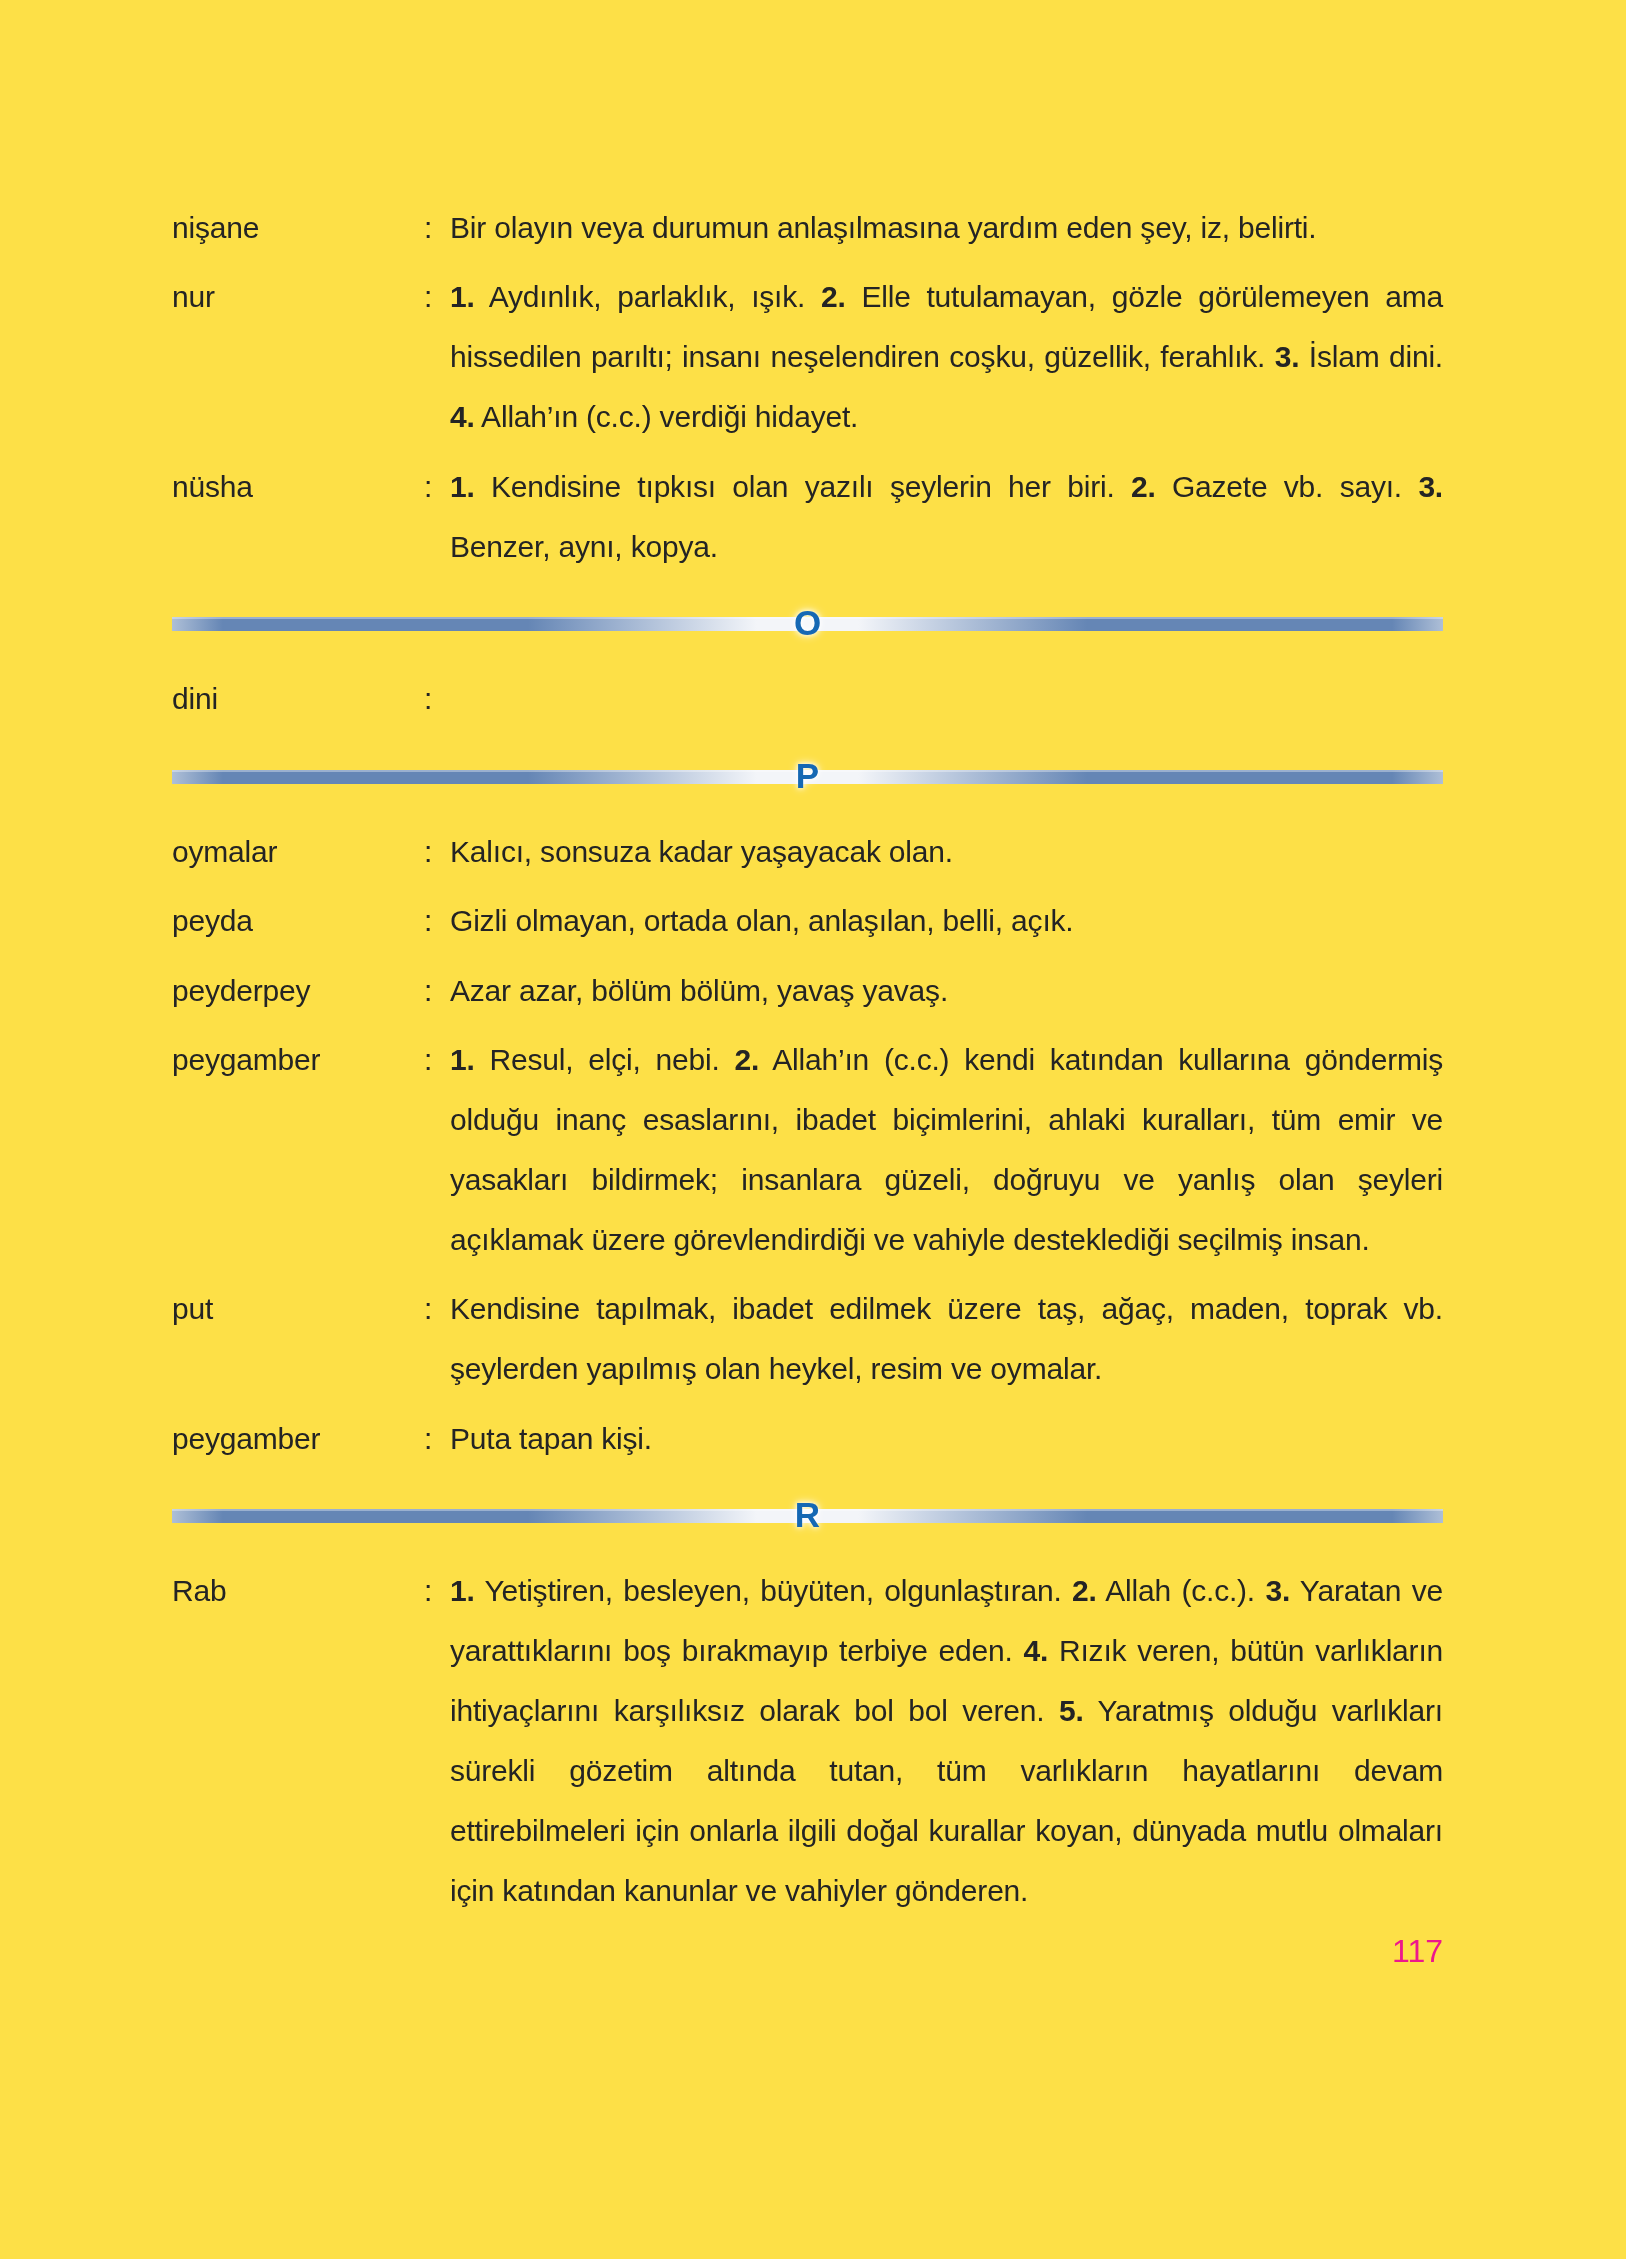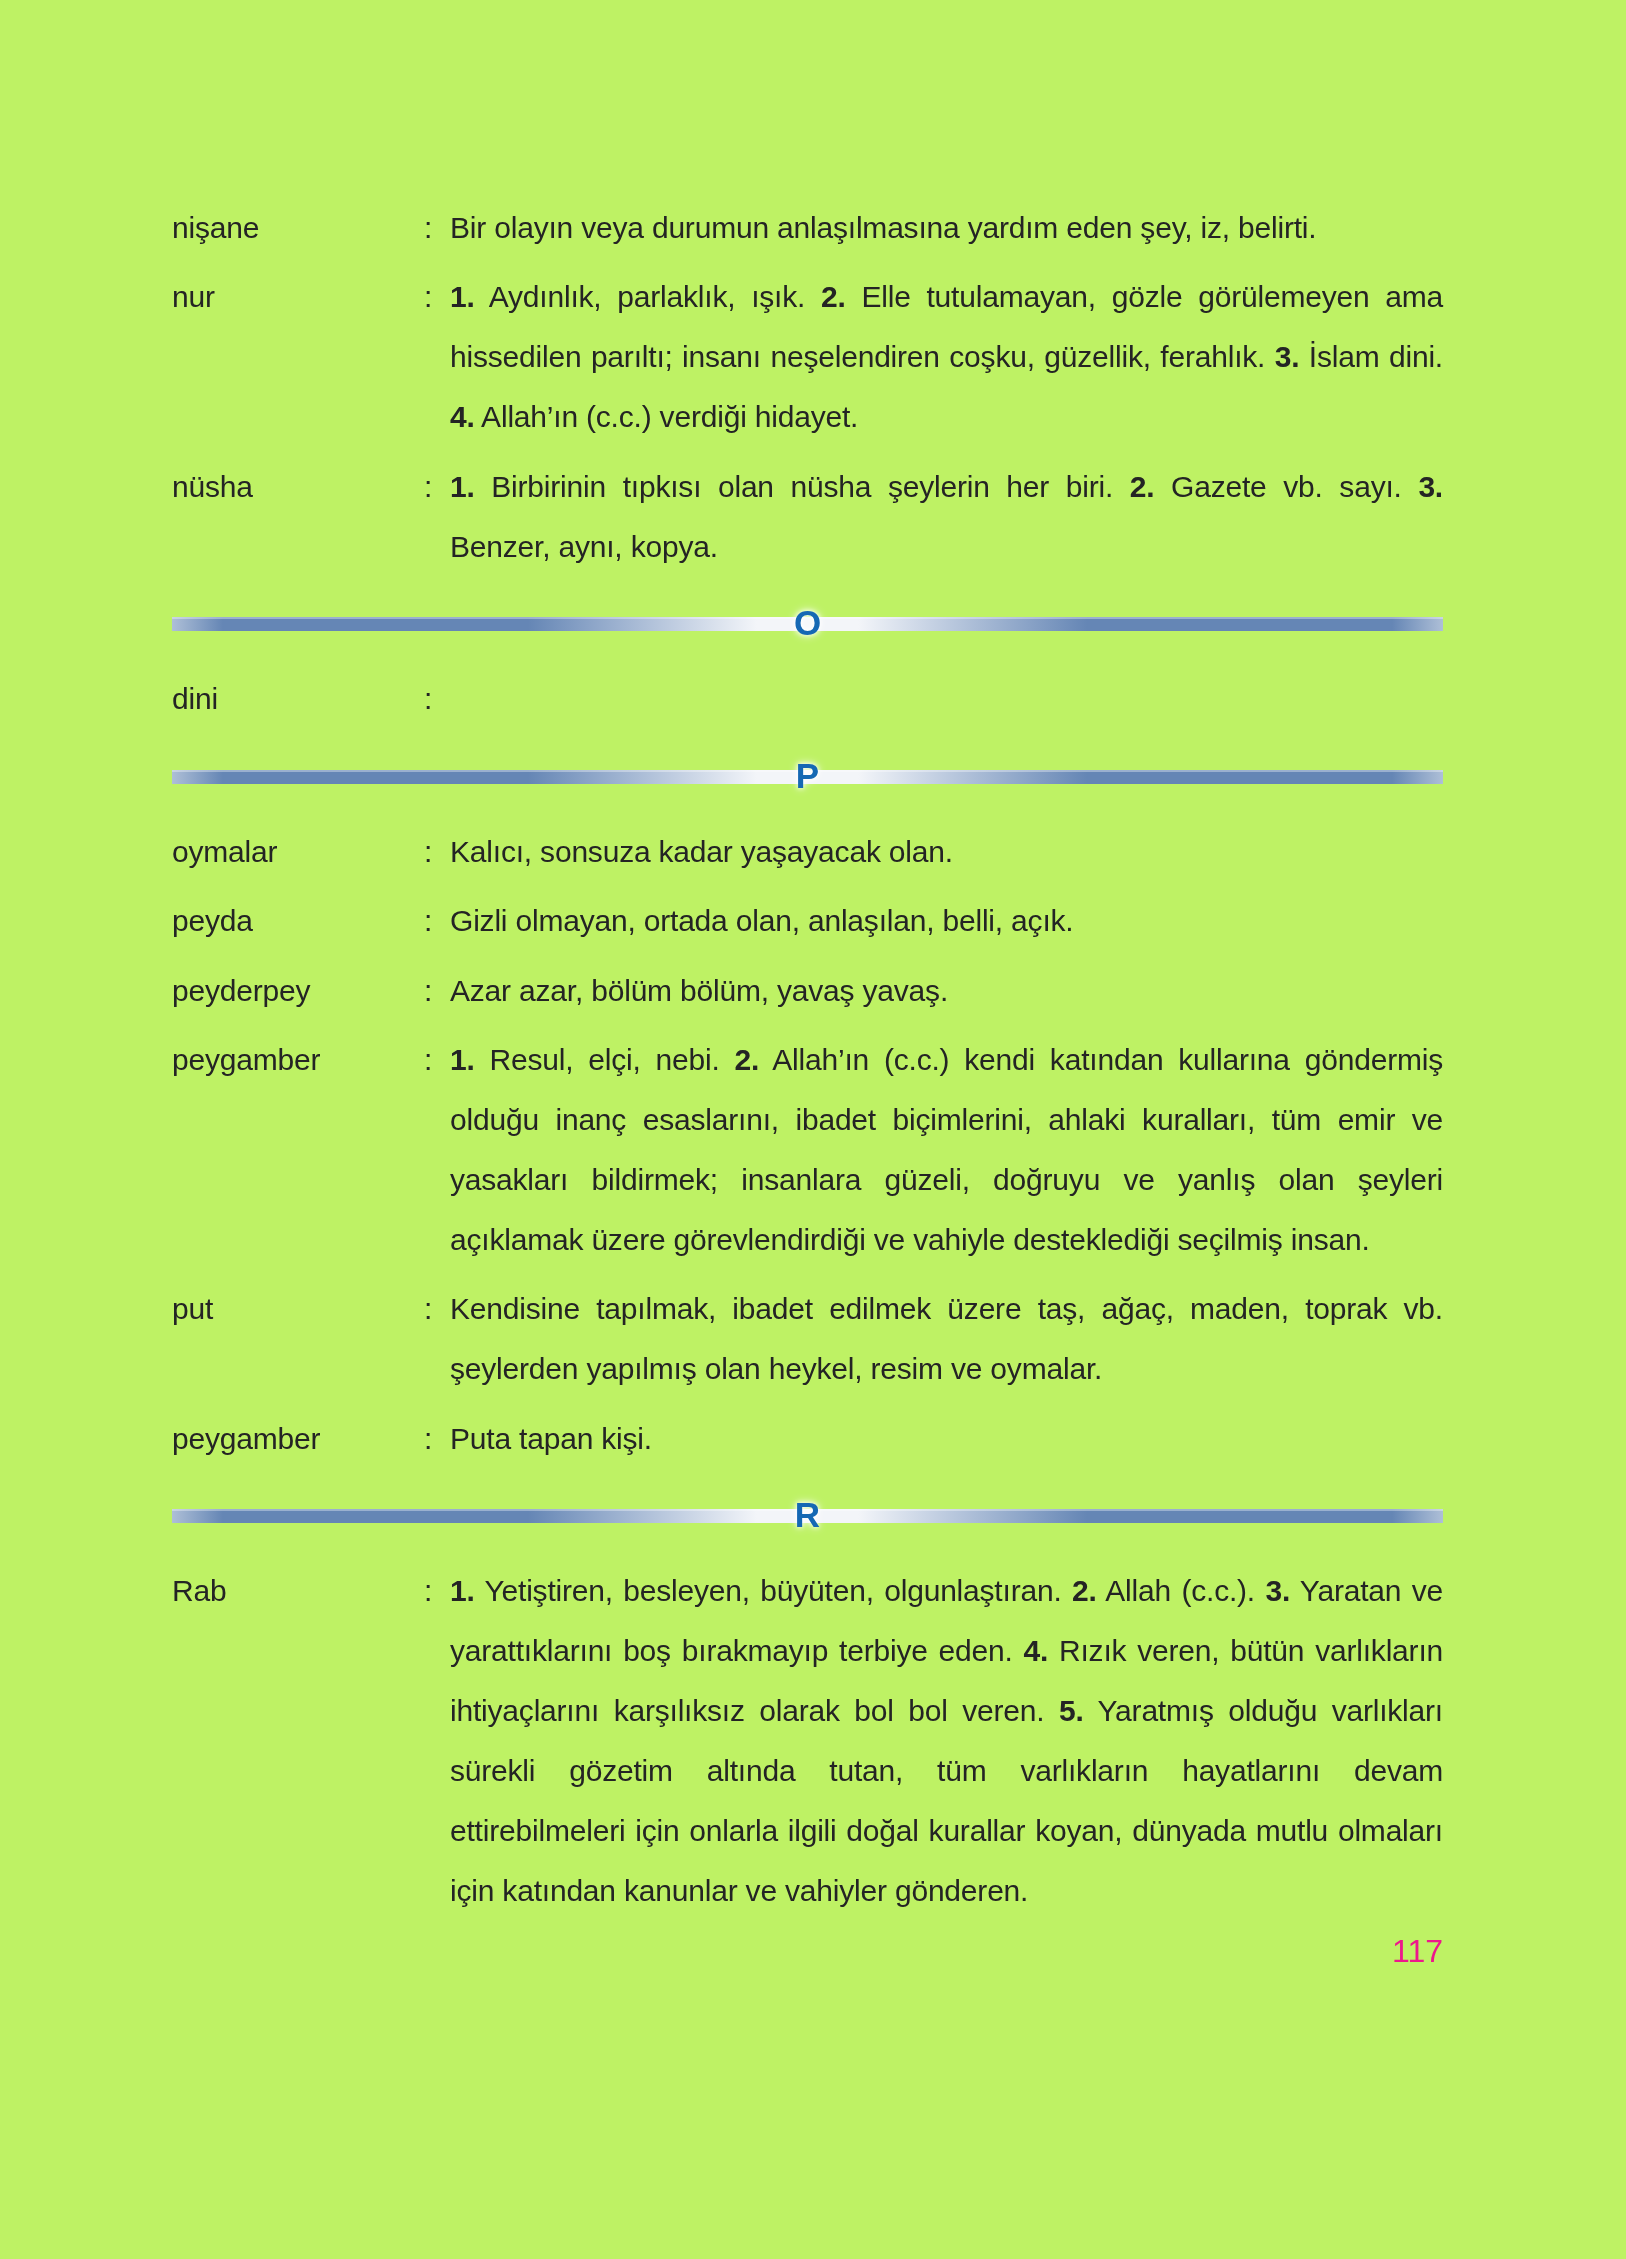--- a/index.html
+++ b/index.html
@@ -12,21 +12,21 @@
     min-height: 2260px;
     font-family: "Liberation Sans", sans-serif;
     color: var(--text, #242424);
     -webkit-font-smoothing: antialiased;
   }
   .page {
     box-sizing: border-box;
     width: 1627px;
     min-height: 2260px;
     padding: 198px 184px 37px 172px;
-    background: #bef264;
+    background: #fde047;
   }
   .entry {
     display: flex;
     align-items: flex-start;
     font-size: 30px;
     line-height: 60px;
     margin-bottom: 9.3px;
     letter-spacing: -0.2px;
   }
   .term {
@@ -94,21 +94,21 @@
         <div class="def"><span class="txt">Bir olayın veya durumun anlaşılmasına yardım eden şey, iz, belirti.</span></div>
       </div>
       <div class="entry">
         <div class="term">nur</div>
         <div class="sep">:</div>
         <div class="def"><b class="num">1.</b><span class="txt"> Aydınlık, parlaklık, ışık. </span><b class="num">2.</b><span class="txt"> Elle tutulamayan, gözle görülemeyen ama hissedilen parıltı; insanı neşelendiren coşku, güzellik, ferahlık. </span><b class="num">3.</b><span class="txt"> İslam dini. </span><b class="num">4.</b><span class="txt"> Allah’ın (c.c.) verdiği hidayet.</span></div>
       </div>
       <div class="entry">
         <div class="term">nüsha</div>
         <div class="sep">:</div>
-        <div class="def"><b class="num">1.</b><span class="txt"> Birbirinin tıpkısı olan nüsha şeylerin her biri. </span><b class="num">2.</b><span class="txt"> Gazete vb. sayı. </span><b class="num">3.</b><span class="txt"> Benzer, aynı, kopya.</span></div>
+        <div class="def"><b class="num">1.</b><span class="txt"> Kendisine tıpkısı olan yazılı şeylerin her biri. </span><b class="num">2.</b><span class="txt"> Gazete vb. sayı. </span><b class="num">3.</b><span class="txt"> Benzer, aynı, kopya.</span></div>
       </div>
       <div class="divider">
         <div class="bar"></div>
         <span class="letter">O</span>
       </div>
       <div class="entry">
         <div class="term">dini</div>
         <div class="sep">:</div>
       </div>
       <div class="divider">

